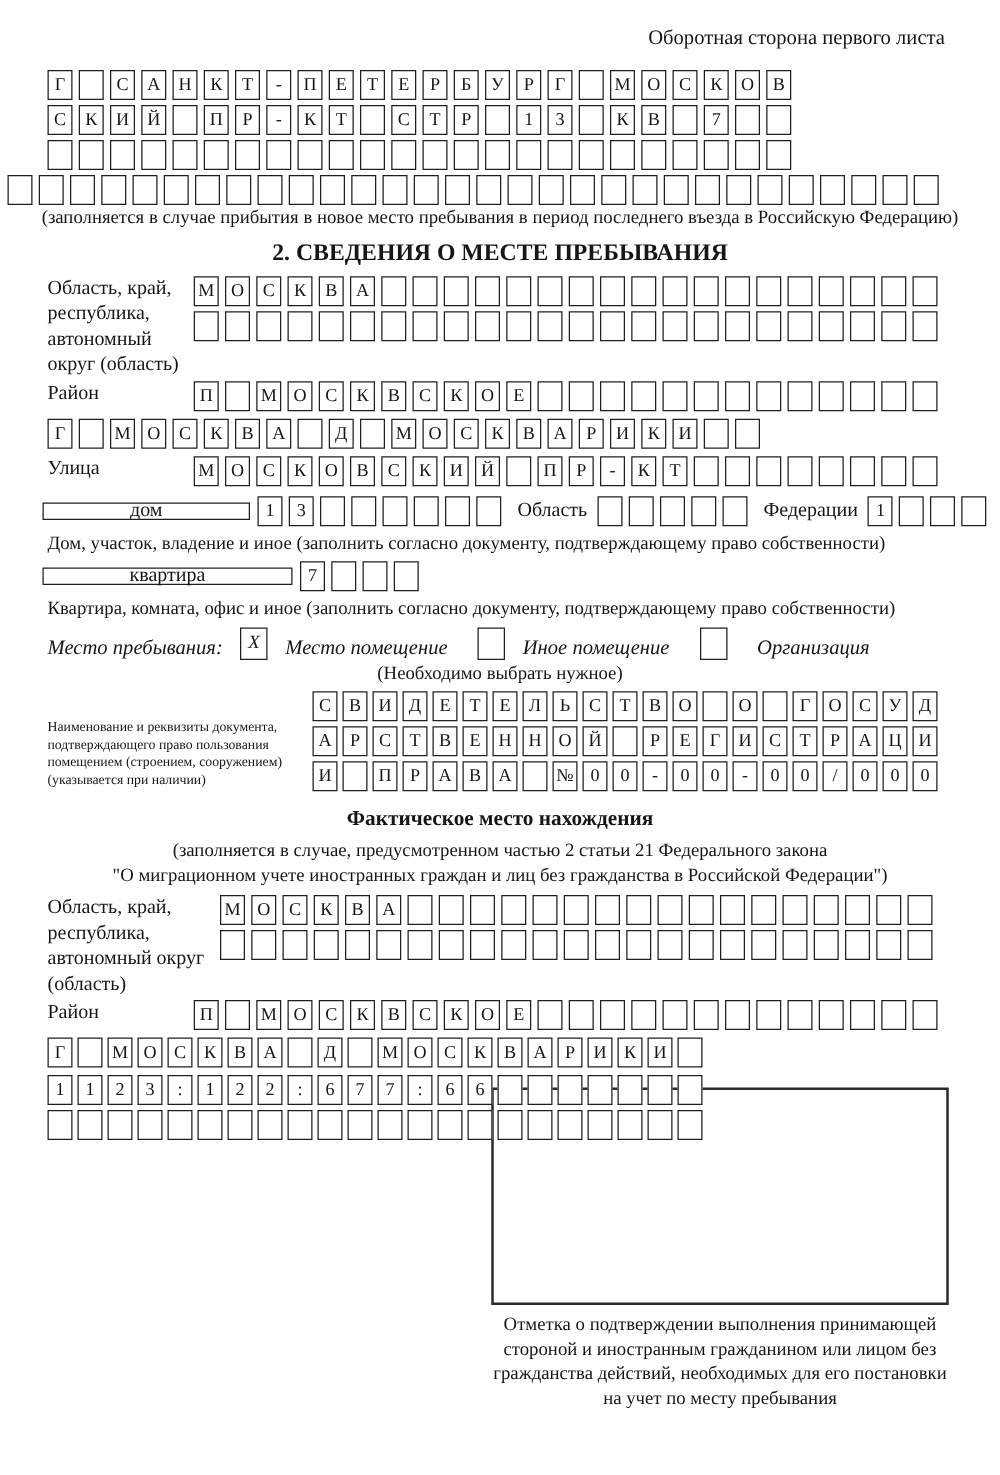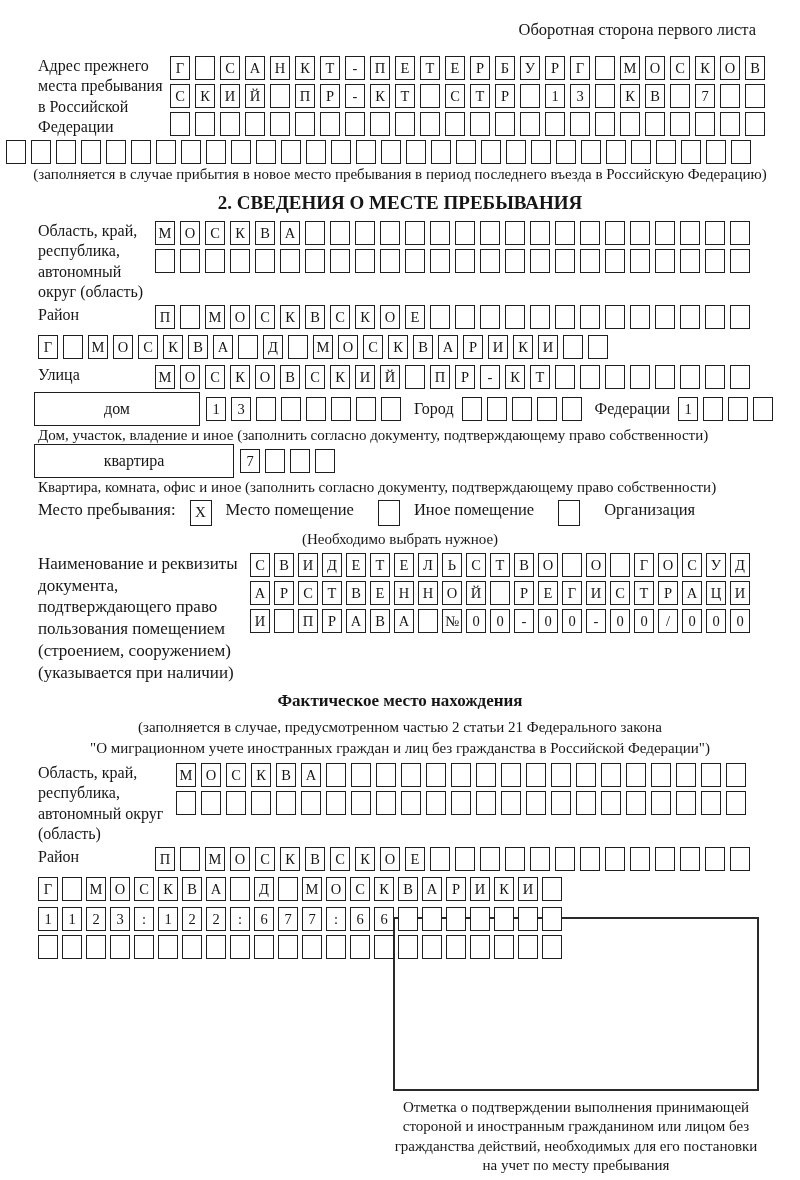--- a/index.html
+++ b/index.html
@@ -12,21 +12,21 @@
   .frow{display:flex;align-items:flex-start;}
   .flabel{font-size:16px;line-height:1.28;flex-shrink:0;}
   .cellrow{display:flex;margin-bottom:4px;height:24px;}
   .cell{
     box-sizing:border-box;flex:0 0 20px;width:20px;height:24px;margin-right:5px;
     border:1.6px solid #1f1f1f;display:flex;align-items:center;justify-content:center;
     font-size:14.5px;line-height:1;background:#fff;
   }
   .tight .cell{margin-right:4px;}
   .widebox{
-    box-sizing:border-box;border:1.6px solid #1f1f1f;height:34px;display:flex;
+    box-sizing:border-box;border:1.6px solid #1f1f1f;height:14px;display:flex;
     align-items:center;justify-content:center;font-size:16px;background:#fff;
   }
   .checkbox{
     box-sizing:border-box;width:22px;height:26px;border:1.6px solid #1f1f1f;
     display:flex;align-items:center;justify-content:center;font-size:15px;background:#fff;
   }
   .smallnote{font-size:15px;line-height:1.2;}
   .center{text-align:center;}
   .bold{font-weight:bold;}
   
@@ -34,49 +34,48 @@
   .sec1 .flabel{width:132px;}
   .overflow-row{margin:0 0 0 6px;}
   .note1{margin-top:1px;}
   .sec2title{font-size:19px;margin:9px 0 7px 0;}
   
   .g{margin-left:38px;}
   .lab117{width:117px;}
   .lab140{width:140px;}
   .lab138{width:138px;}
   .lab185{width:185px;font-size:15.5px;}
-  .lab212{width:212px;font-size:17px;}
+  .lab212{width:212px;font-size:11px;margin-top:22px;}
   .lab190{width:190px;font-size:15.5px;}
   .mb2{margin-bottom:2px;}
   
   .houserow{display:flex;align-items:center;margin:2px 0 3px 34px;height:28px;font-size:16px;}
   .houserow .cellrow{margin-bottom:0;}
   .inlbl{padding:0 8px;white-space:nowrap;}
   .capnote{margin:1px 0 3px 38px;}
   
-  .stayrow{display:flex;align-items:flex-start;margin:4px 12px 2px 38px;font-size:16.5px;height:28px;}
+  .stayrow{display:flex;align-items:flex-end;margin:4px 12px 2px 38px;font-size:16.5px;height:28px;font-style:italic;}
   .stayrow .sp{width:14px;flex-shrink:0;}
   .stayrow .sp2{width:24px;flex-shrink:0;}
   .staynote{margin-top:2px;}
   
   .factheading{font-size:17px;margin:8px 0 6px 0;}
   .factnote{line-height:1.35;}
   
   .confirm{margin:-46px 0 0 393px;width:366px;}
   .confirm-box{box-sizing:border-box;height:174px;border:2px solid #2a2a2a;background:#fff;}
   .confirm-cap{margin-top:7px;font-size:15px;line-height:1.3;text-align:center;}
 </style>
 </head>
 <body>
 
 <div class="hdr">Оборотная сторона первого листа</div>
 
 <div class="sec1">
   <div class="frow">
-    <div class="flabel">Адрес прежнего места пребывания в Российской Федерации</div>
     <div>
       <div class="cellrow">
           <span class="cell">Г</span>
           <span class="cell"></span>
           <span class="cell">С</span>
           <span class="cell">А</span>
           <span class="cell">Н</span>
           <span class="cell">К</span>
           <span class="cell">Т</span>
           <span class="cell">-</span>
@@ -340,21 +339,21 @@
   <div class="cellrow">
       <span class="cell">1</span>
       <span class="cell">3</span>
       <span class="cell"></span>
       <span class="cell"></span>
       <span class="cell"></span>
       <span class="cell"></span>
       <span class="cell"></span>
       <span class="cell"></span>
     </div>
-  <div class="inlbl">Город</div>
+  <div class="inlbl">Область</div>
   <div class="cellrow">
       <span class="cell"></span>
       <span class="cell"></span>
       <span class="cell"></span>
       <span class="cell"></span>
       <span class="cell"></span>
     </div>
   <div class="inlbl">Федерации</div>
   <div class="cellrow">
       <span class="cell">1</span>

